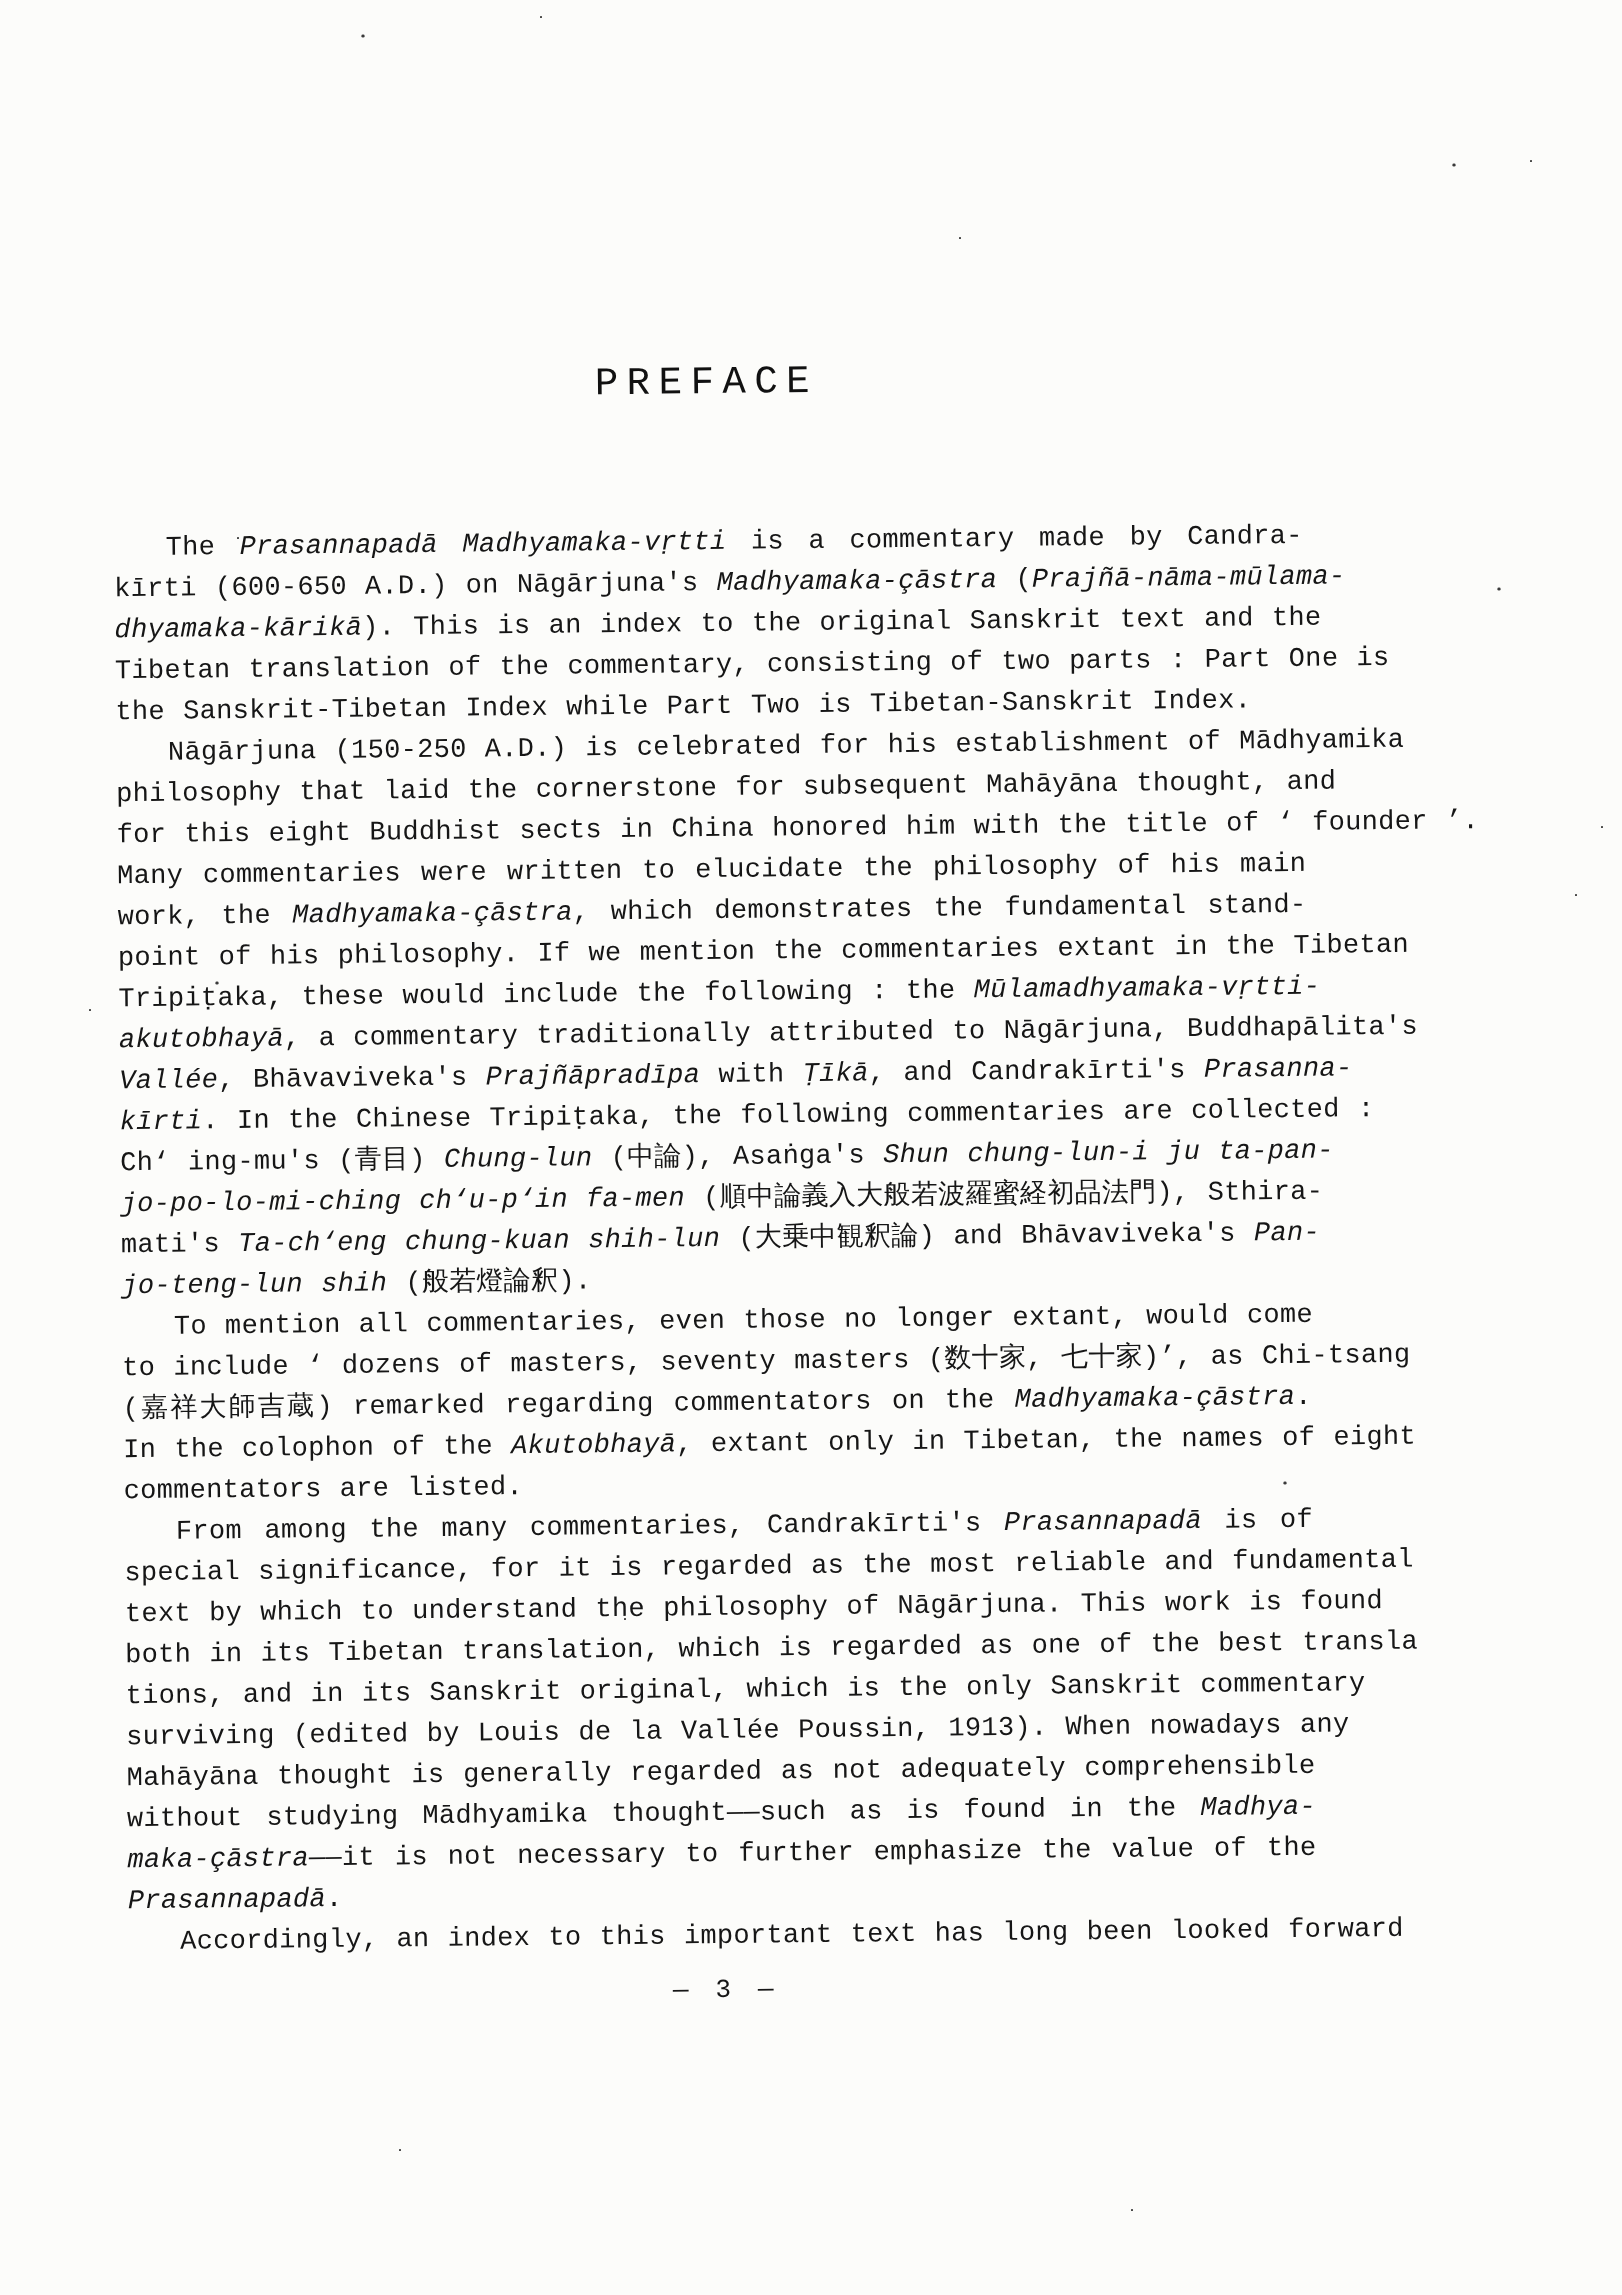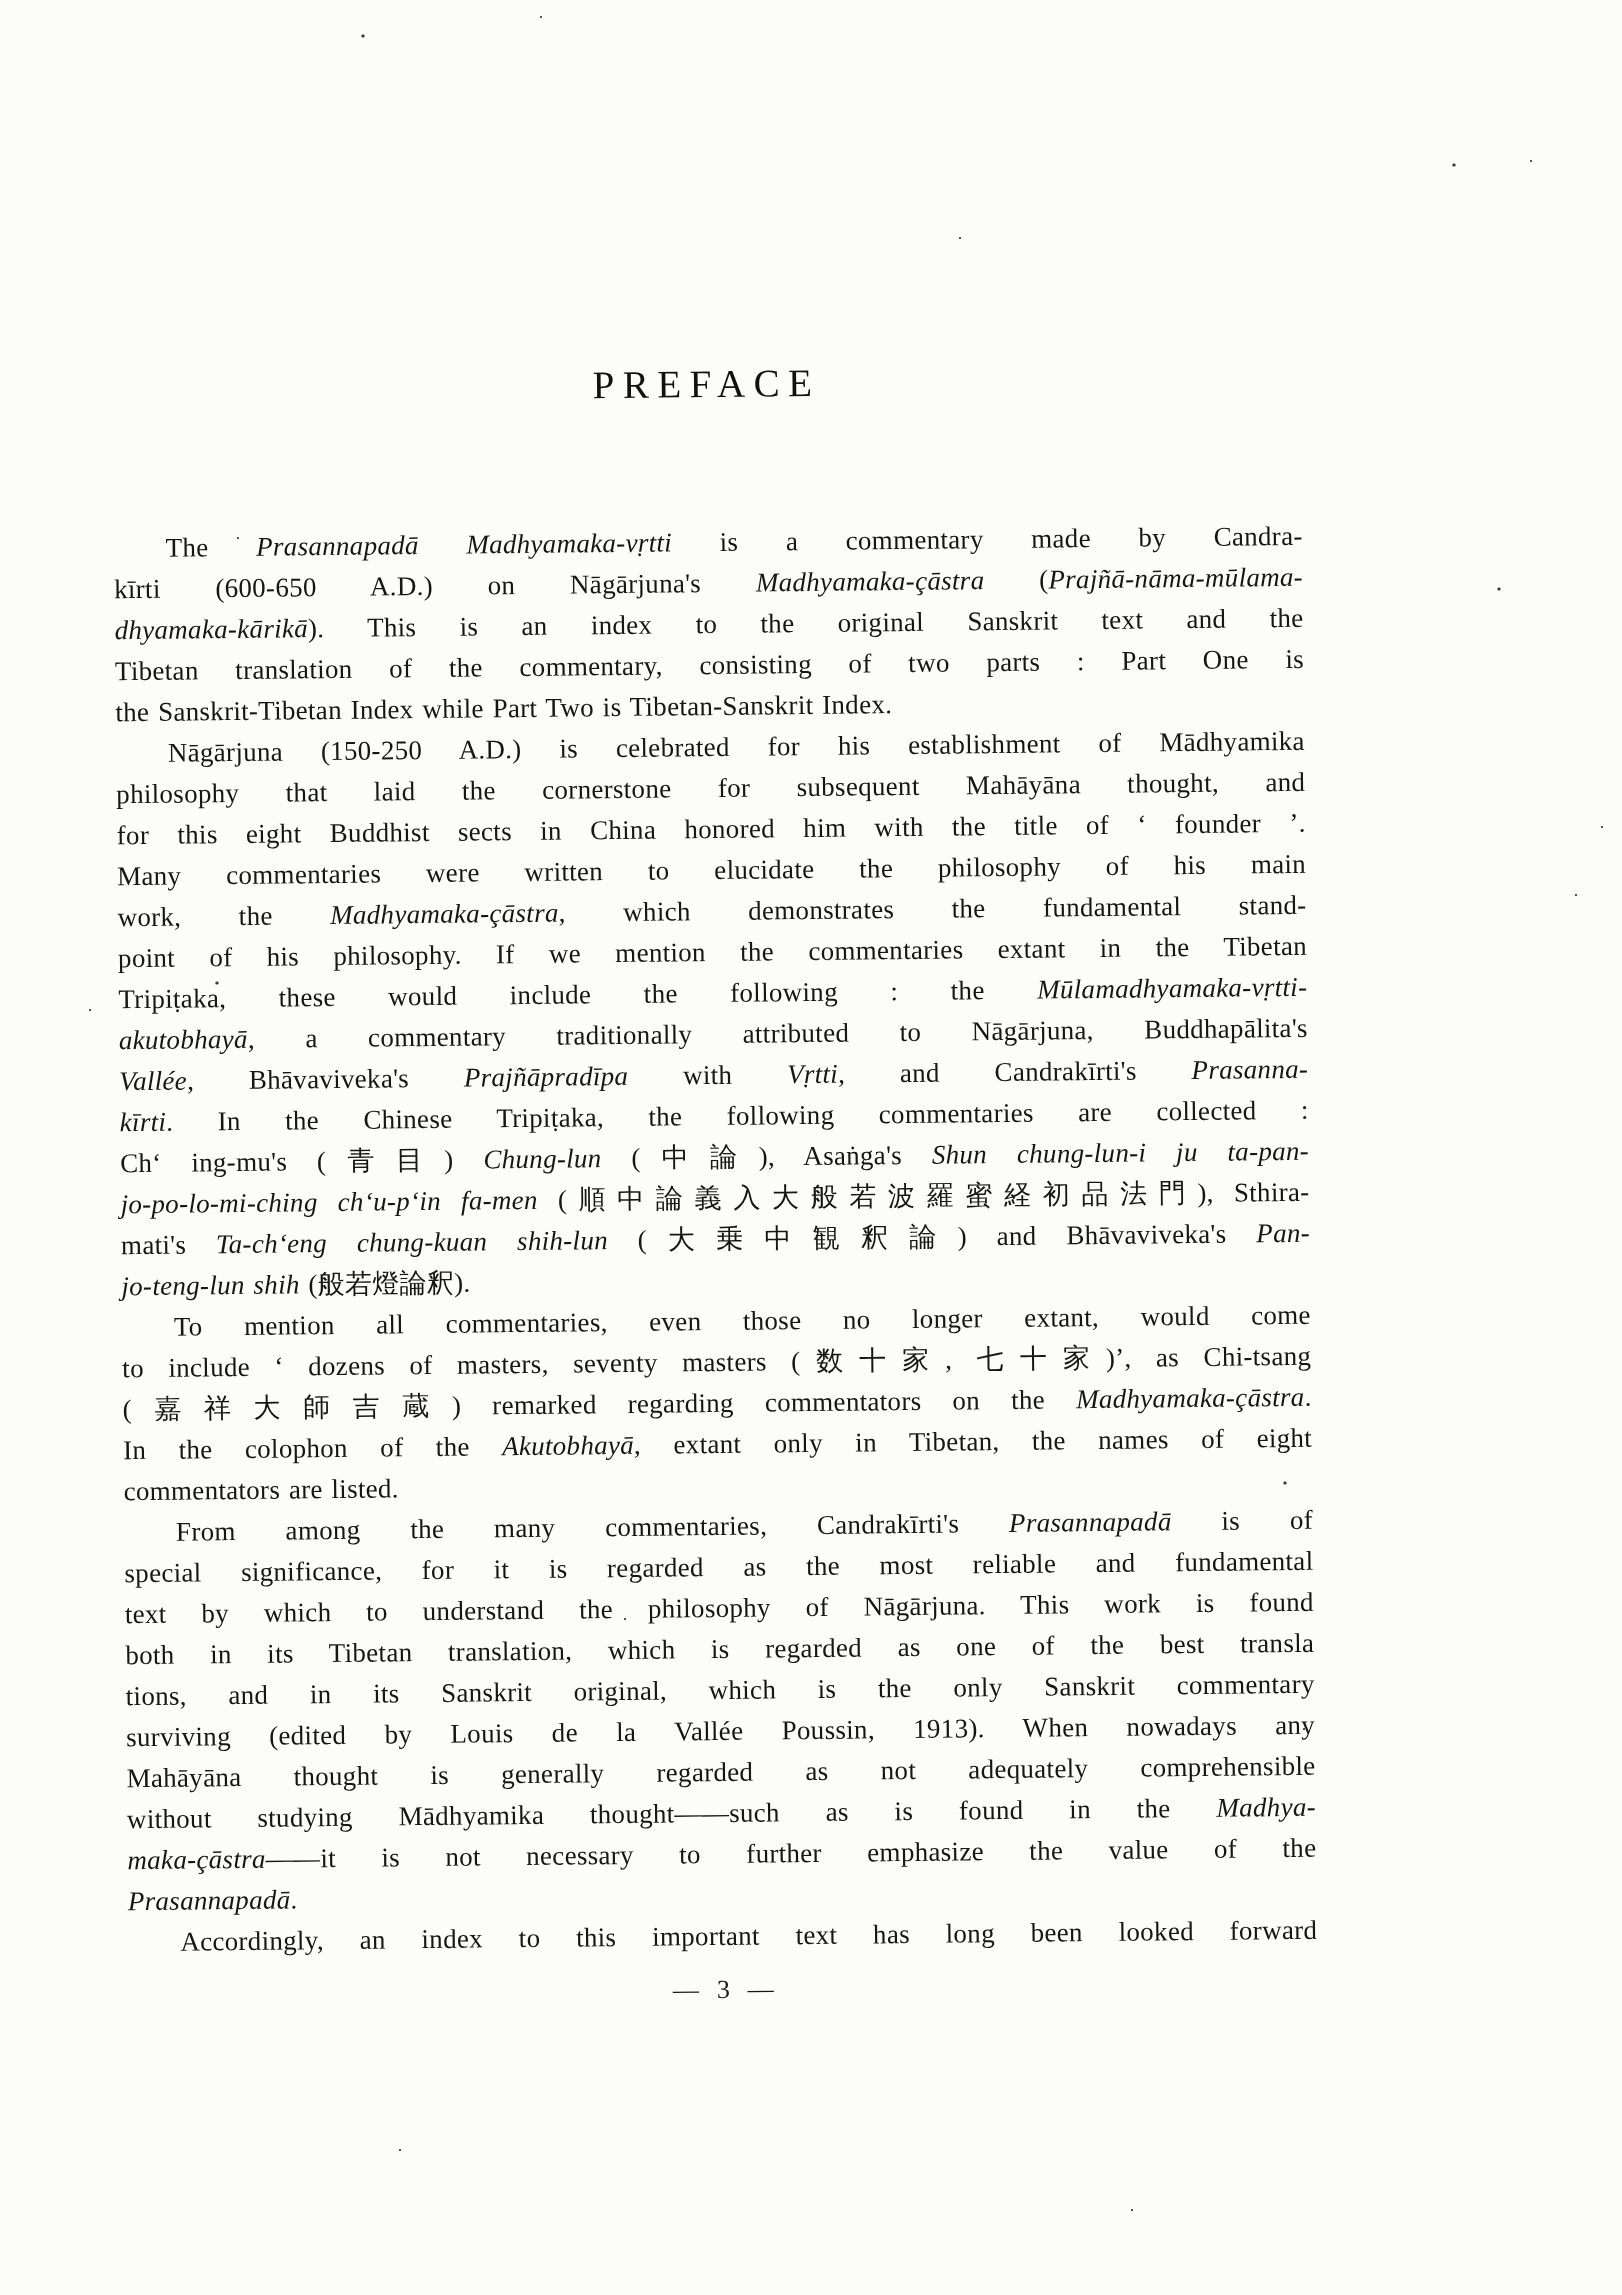--- a/index.html
+++ b/index.html
@@ -1,21 +1,21 @@
 <!DOCTYPE html>
 <html style="font-size:9px"><head>
 <meta charset="utf-8">
 <style>
   html,body{margin:0;padding:0;background:#e8e8e8;}
   .page{
     position:relative;
     width:1623px;height:2295px;
     background:#fcfcfa;
     overflow:hidden;
-    font-family:Liberation Serif, serif;
+    font-family:Liberation Mono, monospace;
     color:#161616;
   }
   .scan-rotate{
     position:absolute;
     left:120px;top:0;
     width:1189px;height:2295px;
     transform:rotate(-0.6deg);
     transform-origin:50% 50%;
   }
   .doc-title{
@@ -91,21 +91,21 @@
         <div class="line"><span>Tibetan translation of the commentary, consisting of two parts : Part One is</span></div>
         <div class="line noj"><span>the Sanskrit-Tibetan Index while Part Two is Tibetan-Sanskrit Index.</span></div>
         <div class="line indent"><span>Nāgārjuna (150-250 A.D.) is celebrated for his establishment of Mādhyamika</span></div>
         <div class="line"><span>philosophy that laid the cornerstone for subsequent Mahāyāna thought, and</span></div>
         <div class="line"><span>for this eight Buddhist sects in China honored him with the title of ‘ founder ’.</span></div>
         <div class="line"><span>Many commentaries were written to elucidate the philosophy of his main</span></div>
         <div class="line"><span>work, the </span><span class="it">Madhyamaka-çāstra</span><span>, which demonstrates the fundamental stand-</span></div>
         <div class="line"><span>point of his philosophy.  If we mention the commentaries extant in the Tibetan</span></div>
         <div class="line"><span>Tripiṭaka, these would include the following : the </span><span class="it">Mūlamadhyamaka-vṛtti-</span></div>
         <div class="line"><span class="it">akutobhayā</span><span>, a commentary traditionally attributed to Nāgārjuna, Buddhapālita's</span></div>
-        <div class="line"><span class="it">Vallée</span><span>, Bhāvaviveka's </span><span class="it">Prajñāpradīpa</span><span> with </span><span class="it">Vṛtti</span><span>, and Candrakīrti's </span><span class="it">Prasanna-</span></div>
+        <div class="line"><span class="it">Vallée</span><span>, Bhāvaviveka's </span><span class="it">Prajñāpradīpa</span><span> with </span><span class="it">Ṭīkā</span><span>, and Candrakīrti's </span><span class="it">Prasanna-</span></div>
         <div class="line"><span class="it">kīrti</span><span>.  In the Chinese Tripiṭaka, the following commentaries are collected :</span></div>
         <div class="line"><span>Ch‘ ing-mu's (青目) </span><span class="it">Chung-lun</span><span> (中論), Asaṅga's </span><span class="it">Shun chung-lun-i ju ta-pan-</span></div>
         <div class="line"><span class="it">jo-po-lo-mi-ching ch‘u-p‘in fa-men</span><span> (順中論義入大般若波羅蜜経初品法門), Sthira-</span></div>
         <div class="line"><span>mati's </span><span class="it">Ta-ch‘eng chung-kuan shih-lun</span><span> (大乗中観釈論) and Bhāvaviveka's </span><span class="it">Pan-</span></div>
         <div class="line noj"><span class="it">jo-teng-lun shih</span><span> (般若燈論釈).</span></div>
         <div class="line indent"><span>To mention all commentaries, even those no longer extant, would come</span></div>
         <div class="line"><span>to include ‘ dozens of masters, seventy masters (数十家, 七十家)’, as Chi-tsang</span></div>
         <div class="line"><span>(嘉祥大師吉蔵) remarked regarding commentators on the </span><span class="it">Madhyamaka-çāstra</span><span>.</span></div>
         <div class="line"><span>In the colophon of the </span><span class="it">Akutobhayā</span><span>, extant only in Tibetan, the names of eight</span></div>
         <div class="line noj"><span>commentators are listed.</span></div>

